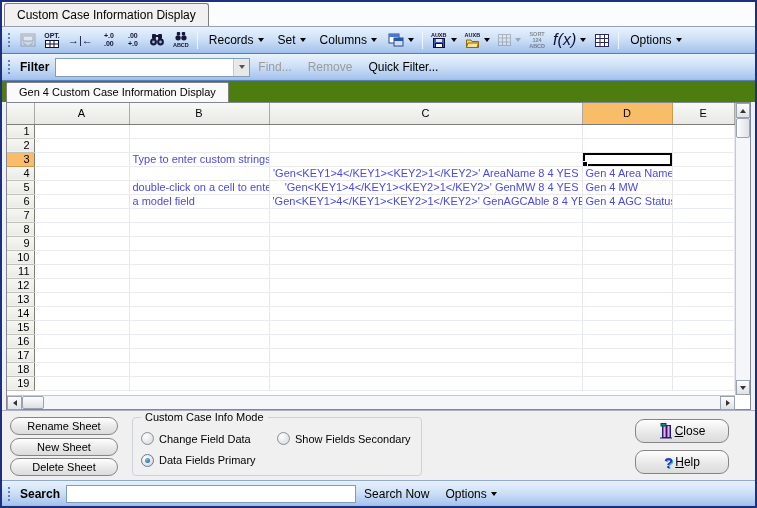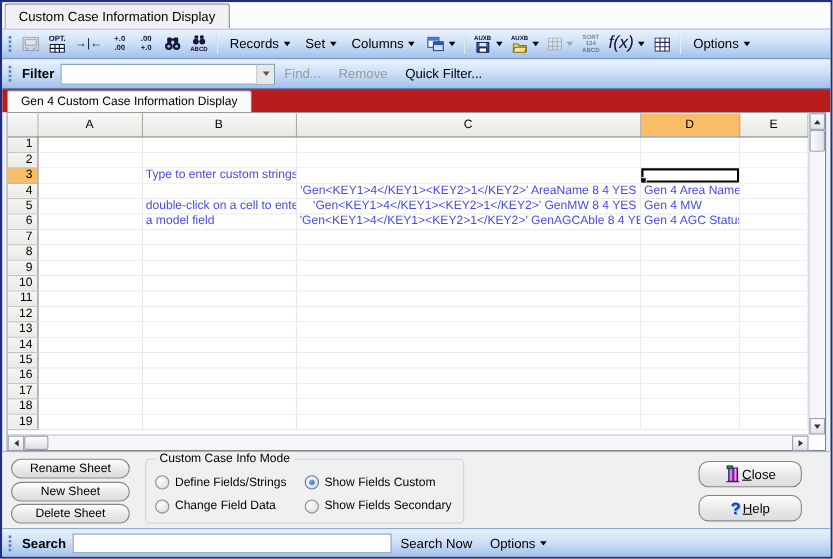--- a/index.html
+++ b/index.html
@@ -50,21 +50,21 @@
   
   .filter-label, .bar-label { font-size: 12px; margin: 0 6px 0 4px; font-weight: bold; }
   .combo { width: 195px; height: 19px; background: #fff; border: 1px solid #7f9db9; display: flex; }
   .combo input { flex: 1; border: none; outline: none; font: 11px "Liberation Sans", sans-serif; padding: 0 3px; background: transparent; }
   .combo-btn { width: 16px; background: #e8e8e8; border-left: 1px solid #c8c8c8; display:flex; align-items:center; justify-content:center; }
   .combo-btn .dd { margin: 0; border-top-color:#555; }
   .bar-link { margin: 0 8px; font-size: 12px; white-space: nowrap; }
   .gray-link { color: #9b9b9b; }
 
   
-  .sheettab-row { height: 21px; background: #b91c1c; display: flex; align-items: flex-end; padding-left: 4px; }
+  .sheettab-row { height: 21px; background: #4d7c0f; display: flex; align-items: flex-end; padding-left: 4px; }
   .sheet-tab {
     height: 20px; padding: 3px 12px 0 12px; background: #fafafa;
     border: 1px solid #808080; border-bottom: none; border-radius: 2px 2px 0 0; font-size: 11px;
   }
 
   
   .grid-panel { flex: 1; margin: 0 4px; border: 1px solid #828790; background: #fff; position: relative; }
   .sheet { position: absolute; top: 0; left: 0; right: 15px; bottom: 14px; overflow: hidden; background: #fff; }
   table.grid { border-collapse: collapse; table-layout: fixed; width: 100%; }
   .grid th, .grid td { height: 14px; padding: 0 3px; font-size: 11px; font-weight: normal; overflow: hidden; white-space: nowrap; }
@@ -496,29 +496,25 @@
       <div class="btn sheet-btn">Rename Sheet</div>
       <div class="btn sheet-btn">New Sheet</div>
       <div class="btn sheet-btn">Delete Sheet</div>
     </div>
 
     <div class="group-box">
       <span class="group-title">Custom Case Info Mode</span>
       <div class="radio-grid">
         <label class="radio-item">
           <span class="radio-circle"></span>
-          <span>Define Fields/Strings</span>
-        </label>
-        <label class="radio-item">
-          <span class="radio-circle"></span>
           <span>Change Field Data</span>
         </label>
         <label class="radio-item selected">
           <span class="radio-circle"></span>
-          <span>Show Fields Custom</span>
+          <span>Data Fields Primary</span>
         </label>
         <label class="radio-item">
           <span class="radio-circle"></span>
           <span>Show Fields Secondary</span>
         </label>
       </div>
     </div>
 
     <div class="dialog-btn-col">
       <div class="btn dialog-btn">

